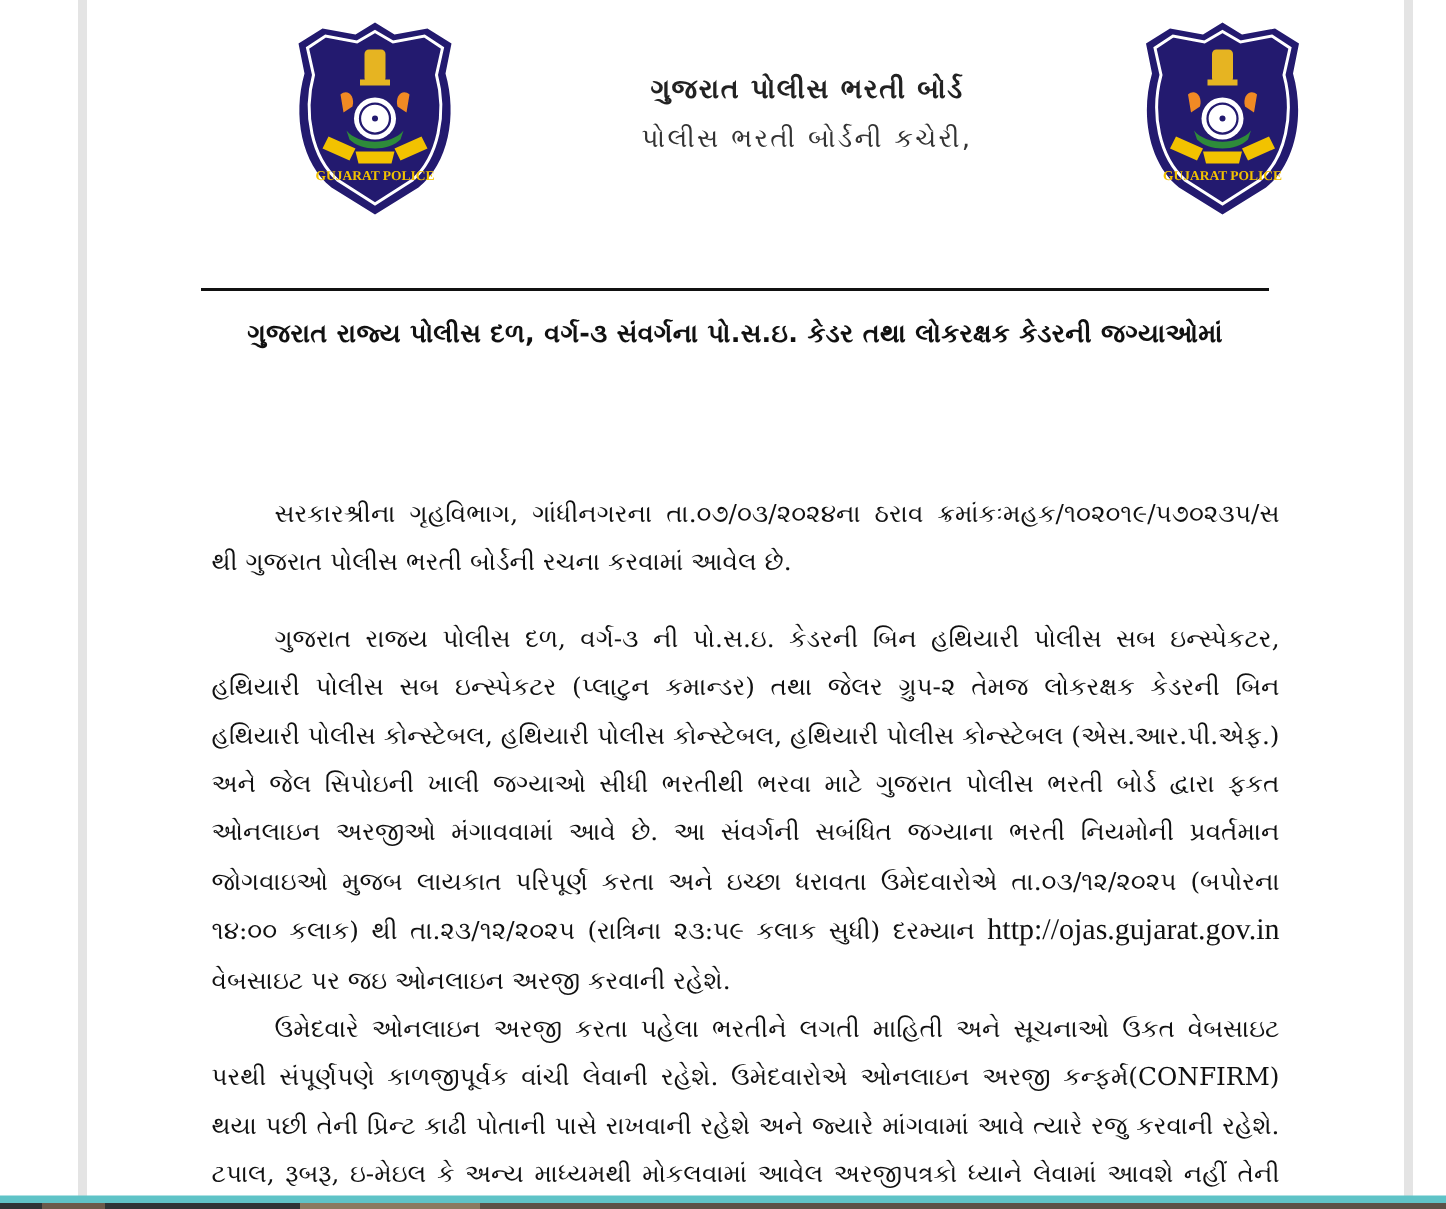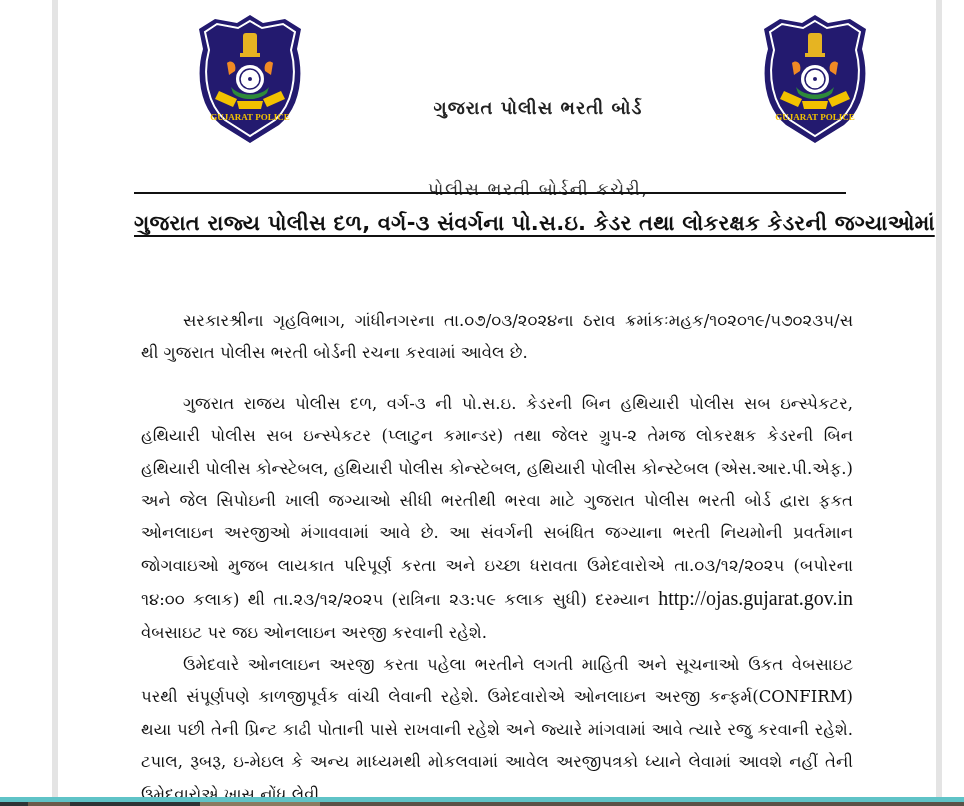--- a/index.html
+++ b/index.html
@@ -10,32 +10,32 @@
     .gutter-left { position: absolute; left: 52px; top: 0; width: 6px; height: 806px; background: #e4e4e4; }
     .gutter-right { position: absolute; left: 936px; top: 0; width: 6px; height: 806px; background: #e4e4e4; }
 
     .doc-page { position: absolute; left: 58px; top: 0; width: 878px; height: 806px; background: #fff; overflow: hidden; }
 
     
     .logo { position: absolute; top: 13px; width: 114px; height: 132px; }
     .logo-left { left: 135px; }
     .logo-right { left: 700px; }
     .letterhead-text { position: absolute; left: 265px; top: 44px; width: 430px; text-align: center; color: #333; }
-    .lh-line { font-size: 17.5px; line-height: 32.5px; letter-spacing: 1.5px; white-space: nowrap; margin-top: 48px; }
+    .lh-line { font-size: 17.5px; line-height: 32.5px; letter-spacing: 1.5px; white-space: nowrap; }
     .lh-title { font-weight: bold; color: #222; font-size: 18px; letter-spacing: 1px; }
 
     .header-rule { position: absolute; left: 76px; top: 192px; width: 712px; height: 2px; background: #111; }
 
     .subject { position: absolute; left: 76px; top: 207px; width: 712px; text-align: center; }
-    .subject-line { font-size: 21px; font-weight: bold; line-height: 32px; text-decoration: underline; text-underline-offset: 5px; color: #111; white-space: nowrap; letter-spacing: 0.2px; }
+    .subject-line { font-size: 17px; font-weight: bold; line-height: 32px; text-underline-offset: 5px; color: #111; white-space: nowrap; letter-spacing: 0.2px; }
 
     .body-text { position: absolute; left: 83px; top: 305px; width: 712px; font-family: "DejaVu Serif", serif; font-size: 16.5px; color: #111; }
     .para { text-align: justify; line-height: 32.4px; }
     .para .indent { display: inline-block; width: 42px; }
-    .p1 { margin-bottom: 18px; }
+    .p1 { margin-bottom: 18px; margin-top: 22px; }
     .url { font-family: Liberation Serif, serif; font-size: 20px; }
 
     
     .bottom-bar { position: absolute; left: 0; top: 797px; width: 964px; height: 5px; background: #5fc3c7; }
     .bottom-strip { position: absolute; left: 0; top: 802px; width: 964px; height: 4px; background: #2e3436; }
     .bottom-strip .seg1 { position: absolute; left: 28px; top: 0; width: 42px; height: 4px; background: #6b5a4a; }
     .bottom-strip .seg2 { position: absolute; left: 200px; top: 0; width: 120px; height: 4px; background: #8a7a60; }
     .bottom-strip .seg3 { position: absolute; left: 320px; top: 0; width: 644px; height: 4px; background: #5b5147; }
   </style>
 </head>

